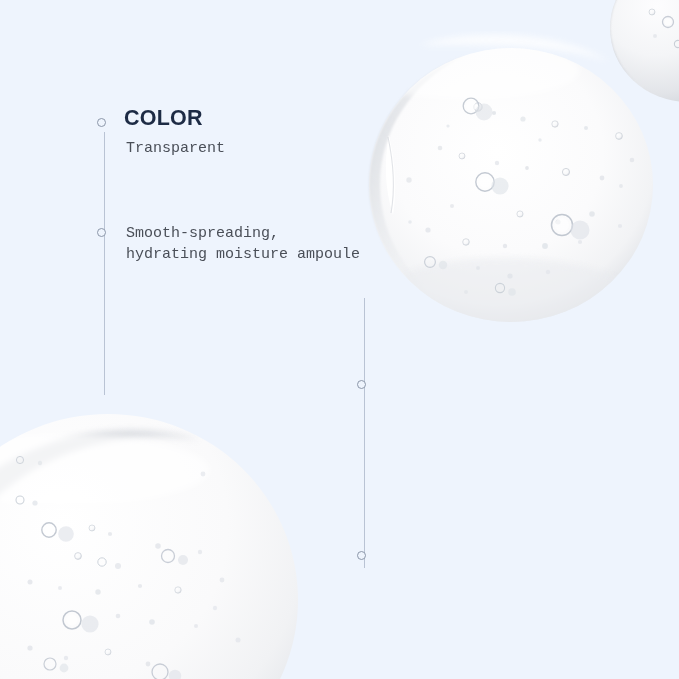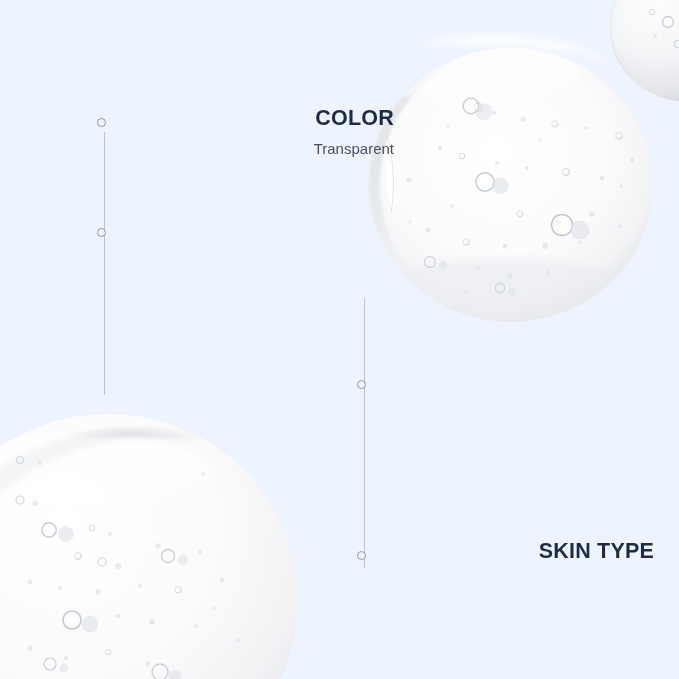--- a/index.html
+++ b/index.html
@@ -16,21 +16,20 @@
     position: relative;
   }
 
   #stage {
     position: absolute;
     inset: 0;
     width: 679px;
     height: 679px;
     background: #eef4fd;
     overflow: hidden;
-    text-align: right;
   }
 
   
   .droplets {
     position: absolute;
     inset: 0;
     width: 679px;
     height: 679px;
     pointer-events: none;
   }
@@ -87,20 +86,21 @@
     font-weight: normal;
     padding: 0 1px;
   }
 
   .spec-desc {
     margin: 7px 0 0 2px;
     font-size: 15px;
     color: #4a4f58;
     line-height: 1.42;
     white-space: pre-line;
+    font-family: Liberation Mono, monospace;
   }
 </style>
 </head>
 <body>
 
 <div id="stage">
 
   <svg class="droplets" viewBox="0 0 679 679" width="679" height="679" aria-hidden="true">
     <defs>
       <radialGradient id="gelMain" cx="45%" cy="38%" r="68%">
@@ -279,33 +279,34 @@
       <span class="marker"></span>
       <div class="spec-body">
         <h3 class="spec-title">COLOR</h3>
         <p class="spec-desc">Transparent</p>
       </div>
     </div>
 
     <div class="spec-item" style="left:0; top:110px;">
       <span class="marker"></span>
       <div class="spec-body">
+        <p class="spec-desc">Smooth-spreading,
+hydrating moisture ampoule</p>
       </div>
     </div>
   </div>
 
   <div class="spec-col right">
 
     <div class="spec-item" style="left:0; top:0;">
       <span class="marker"></span>
       <div class="spec-body">
       </div>
     </div>
 
     <div class="spec-item" style="left:0; top:171px;">
       <span class="marker"></span>
       <div class="spec-body">
-        <h3 class="spec-title">SKIN TYPE</h3>
       </div>
     </div>
   </div>
 
 </div>
 
 </body></html>

